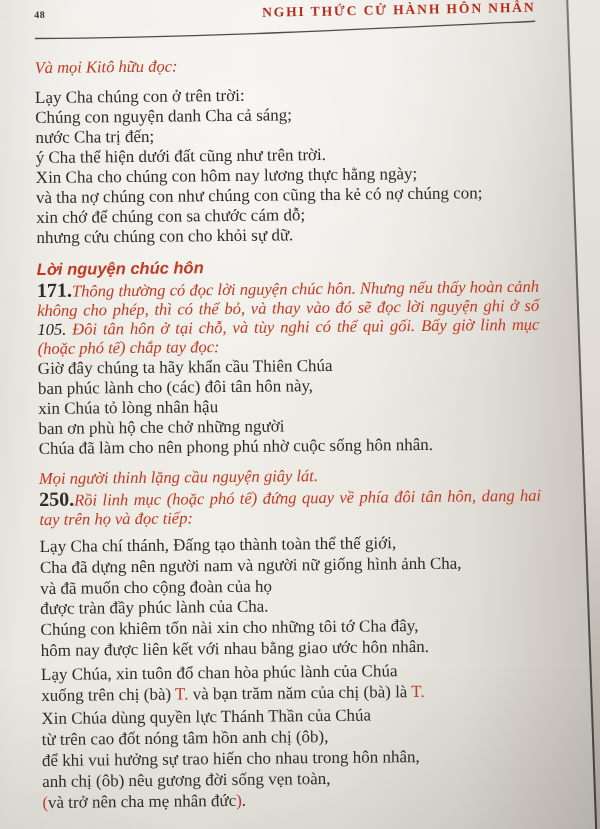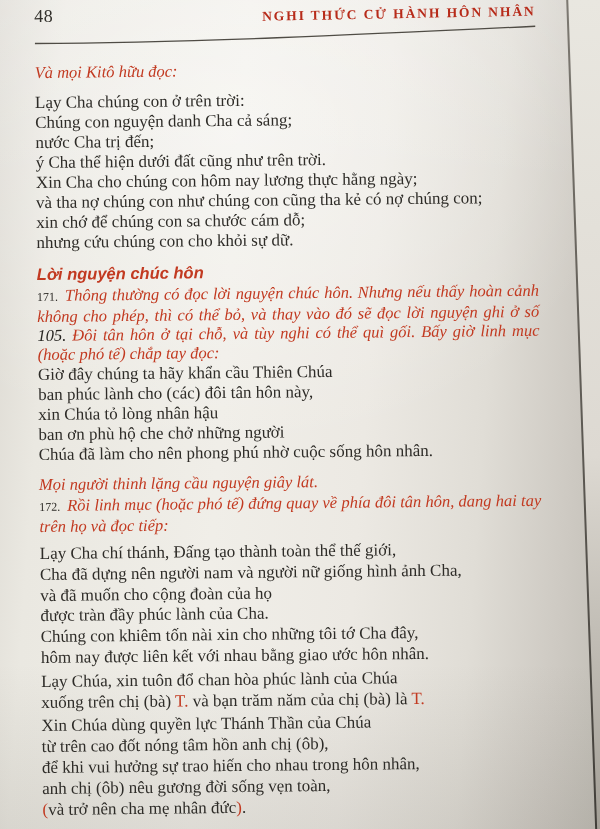--- a/index.html
+++ b/index.html
@@ -33,39 +33,39 @@
     background:linear-gradient(180deg,rgba(84,80,72,.70),rgba(45,42,37,.85));
     transform:rotate(-2deg);transform-origin:0 0;
     border-radius:2px;
   }
   
   .tilt{
     position:absolute;left:34px;top:6px;width:502px;
     transform:rotate(-0.6deg);transform-origin:0 0;
   }
   .header-row{display:flex;justify-content:space-between;align-items:baseline;}
-  .page-num{font-weight:normal;font-size:18px;letter-spacing:.5px;color:#33312c;}
+  .page-num{font-weight:bold;font-size:10px;letter-spacing:.5px;color:#33312c;}
   .running-title{
     color:var(--red-deep);font-weight:bold;font-size:13.5px;letter-spacing:1.9px;
     transform:rotate(-0.5deg);white-space:nowrap;
   }
   .rule{display:block;margin-top:3px;}
   p{margin:0;}
   .line{font-size:17px;line-height:20px;white-space:nowrap;}
   .rubric{color:var(--red);font-style:italic;font-size:16.5px;line-height:19px;}
   .intro{margin-top:18px;}
   .lords{margin-top:11px;}
   .heading{
     margin-top:11px;color:var(--red);
     font-family:"Liberation Sans","DejaVu Sans",sans-serif;
     font-weight:bold;font-style:italic;font-size:16.5px;line-height:20px;
   }
   .para{text-align:justify;}
   .p171{margin-top:2px;}
-  .pnum{color:var(--ink);font-style:normal;font-weight:normal;font-size:12px;margin-right:7px;}
+  .pnum{color:var(--ink);font-style:normal;font-weight:bold;font-size:20px;}
   .invit{margin-top:1px;}
   .silence{margin-top:10px;}
   .p172{margin-top:2px;}
   .bless{margin-top:8px;}
   .bless .line{line-height:20.8px;}
   .gap{margin-top:3px;}
   .seg-black{color:#262420;}
   .seg-red{color:var(--red);font-style:normal;}
 </style>
 </head>
@@ -109,21 +109,21 @@
       <p class="line">Giờ đây chúng ta hãy khẩn cầu Thiên Chúa</p>
       <p class="line">ban phúc lành cho (các) đôi tân hôn này,</p>
       <p class="line">xin Chúa tỏ lòng nhân hậu</p>
       <p class="line">ban ơn phù hộ che chở những người</p>
       <p class="line">Chúa đã làm cho nên phong phú nhờ cuộc sống hôn nhân.</p>
     </div>
 
     <p class="rubric silence">Mọi người thinh lặng cầu nguyện giây lát.</p>
 
     <p class="rubric para p172">
-      <b class="pnum">172.</b><span>Rồi linh mục (hoặc phó tế) đứng quay về phía đôi tân hôn, dang hai tay trên họ và đọc tiếp:</span>
+      <b class="pnum">250.</b><span>Rồi linh mục (hoặc phó tế) đứng quay về phía đôi tân hôn, dang hai tay trên họ và đọc tiếp:</span>
     </p>
 
     <div class="bless">
       <p class="line"><span>Lạy Cha chí thánh, Đấng tạo thành toàn thể thế giới,</span></p>
       <p class="line"><span>Cha đã dựng nên người nam và người nữ giống hình ảnh Cha,</span></p>
       <p class="line"><span>và đã muốn cho cộng đoàn của họ</span></p>
       <p class="line"><span>được tràn đầy phúc lành của Cha.</span></p>
       <p class="line"><span>Chúng con khiêm tốn nài xin cho những tôi tớ Cha đây,</span></p>
       <p class="line"><span>hôm nay được liên kết với nhau bằng giao ước hôn nhân.</span></p>
       <p class="line gap"><span>Lạy Chúa, xin tuôn đổ chan hòa phúc lành của Chúa</span></p>

